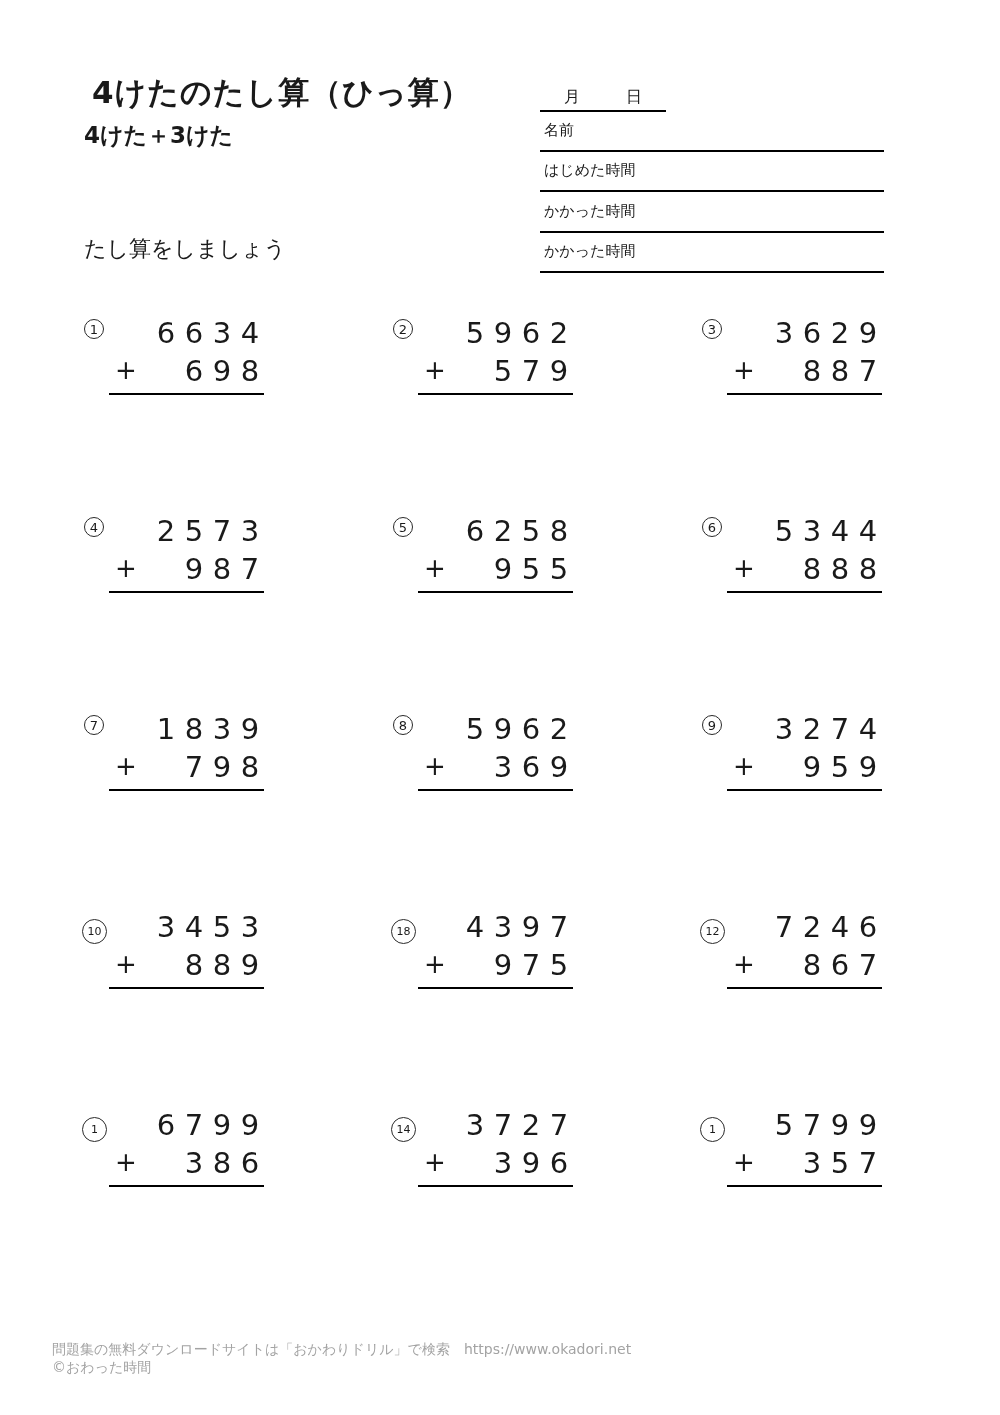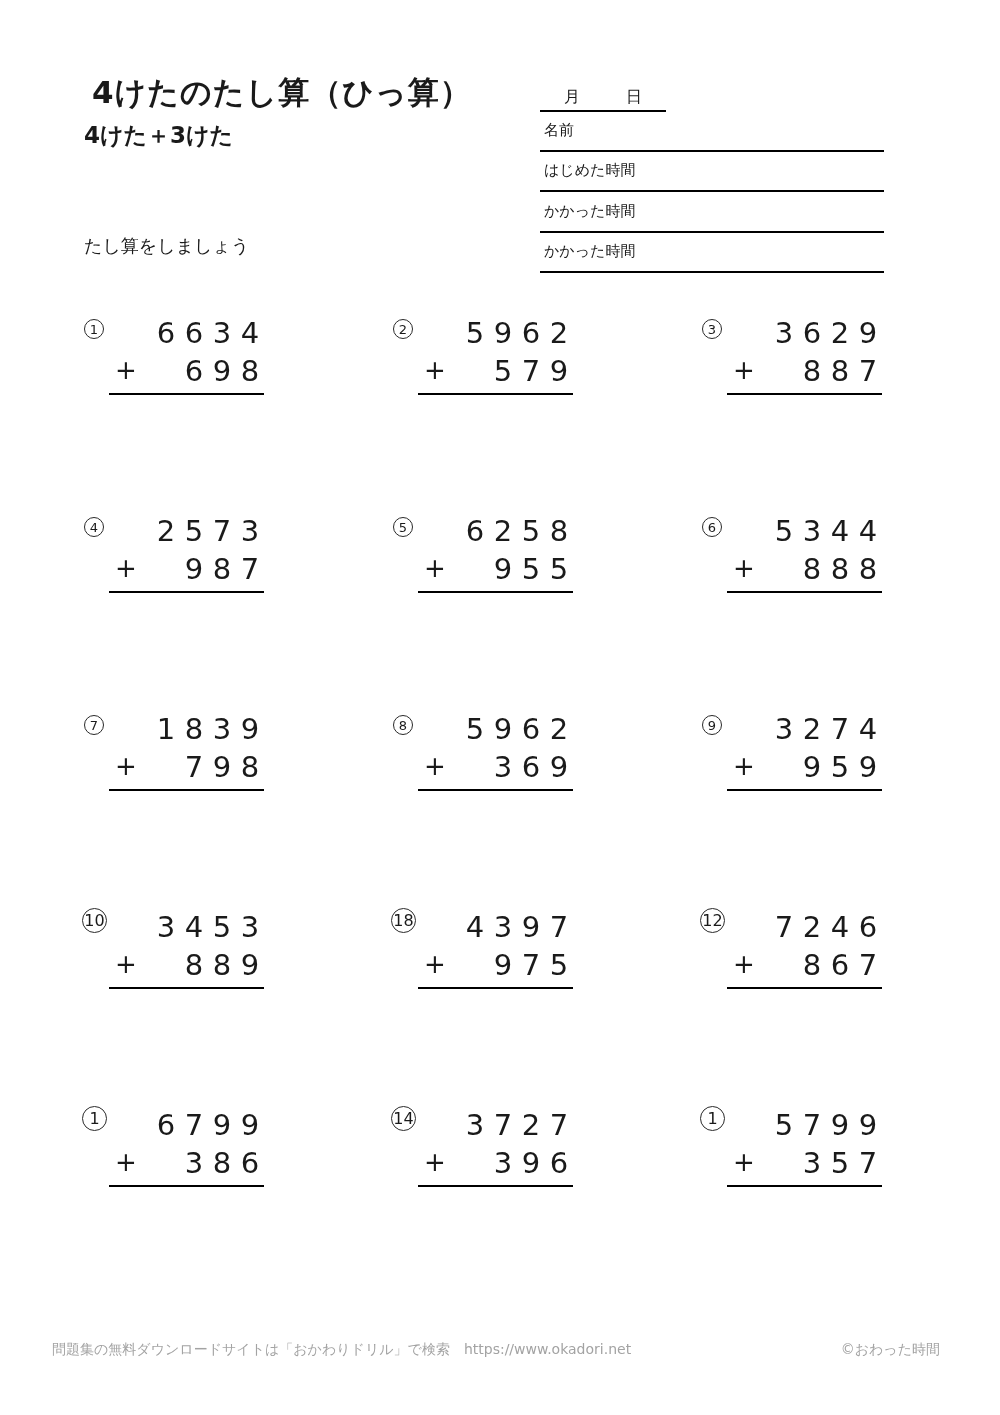--- a/index.html
+++ b/index.html
@@ -9,21 +9,21 @@
     font-family:"DejaVu Sans","Liberation Sans",sans-serif;
     color:#1a1a1a;
     position:relative;
     overflow:hidden;
   }
 
   
   .titles { position:absolute; left:84px; top:64px; }
   .title-main { font-size:31px; font-weight:bold; margin:8px; line-height:1.3; letter-spacing:1px; }
   .title-sub  { font-size:23px; font-weight:bold; margin:9px 8px 0 0; line-height:1.3; }
-  .instruction { position:absolute; left:84px; top:234px; font-size:18px; font-weight:normal; }
+  .instruction { position:absolute; left:84px; top:234px; font-size:22px; font-weight:normal; }
 
   
   .hfield {
     position:absolute; left:540px; width:340px; height:27px;
     border-bottom:2px solid #000;
     font-size:15px; display:flex; align-items:flex-start; padding:0 0 2px 4px;
     box-sizing:content-box;
   }
   .date-field {
     position:absolute; left:540px; top:84px; width:126px; height:26px;
@@ -44,35 +44,35 @@
     row-gap:117px;
   }
   .problem { position:relative; width:180px; }
   .pnum {
     position:absolute; left:0; top:5px;
     width:20px; height:20px;
     border:1.5px solid #2a2a2a; border-radius:50%;
     display:flex; align-items:center; justify-content:center;
     font-size:13px; line-height:1; box-sizing:border-box;
   }
-  .pnum.two { width:25px; height:25px; top:0; left:-2px; font-size:16px; }
+  .pnum.two { width:25px; height:25px; top:11px; left:-2px; font-size:11px; }
   .calc {
     margin-left:25px; width:155px;
     border-bottom:2px solid #000;
     padding-bottom:3px;
   }
   .crow { height:38px; display:flex; justify-content:flex-end; align-items:center; position:relative; }
   .digit { width:28px; text-align:center; font-size:29px; line-height:1; }
   .plus  { position:absolute; left:6px; top:5px; font-size:26px; line-height:1; }
 
   
   .footer {
     position:absolute; left:52px; right:60px; top:1341px;
     display:flex; justify-content:space-between;
-    font-size:14px; color:#a3a3a3;
+    font-size:14px; color:#a3a3a3;flex-direction:column;
   }
 </style>
 </head>
 <body>
 
 <div class="titles">
   <div class="title-main">4けたのたし算（ひっ算）</div>
   <div class="title-sub">4けた＋3けた</div>
 </div>
 

